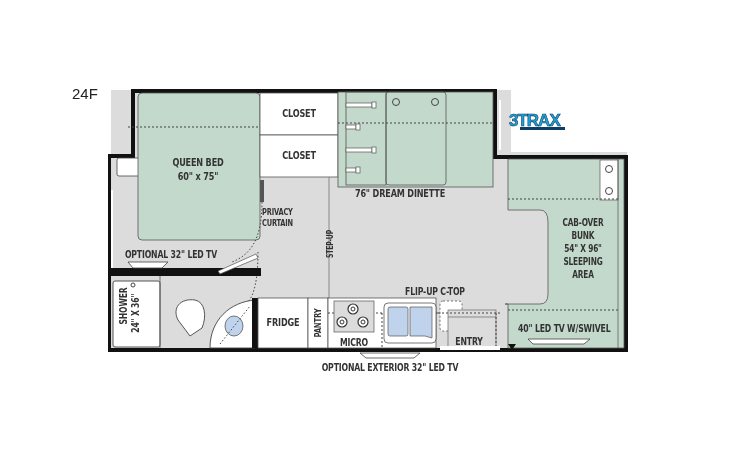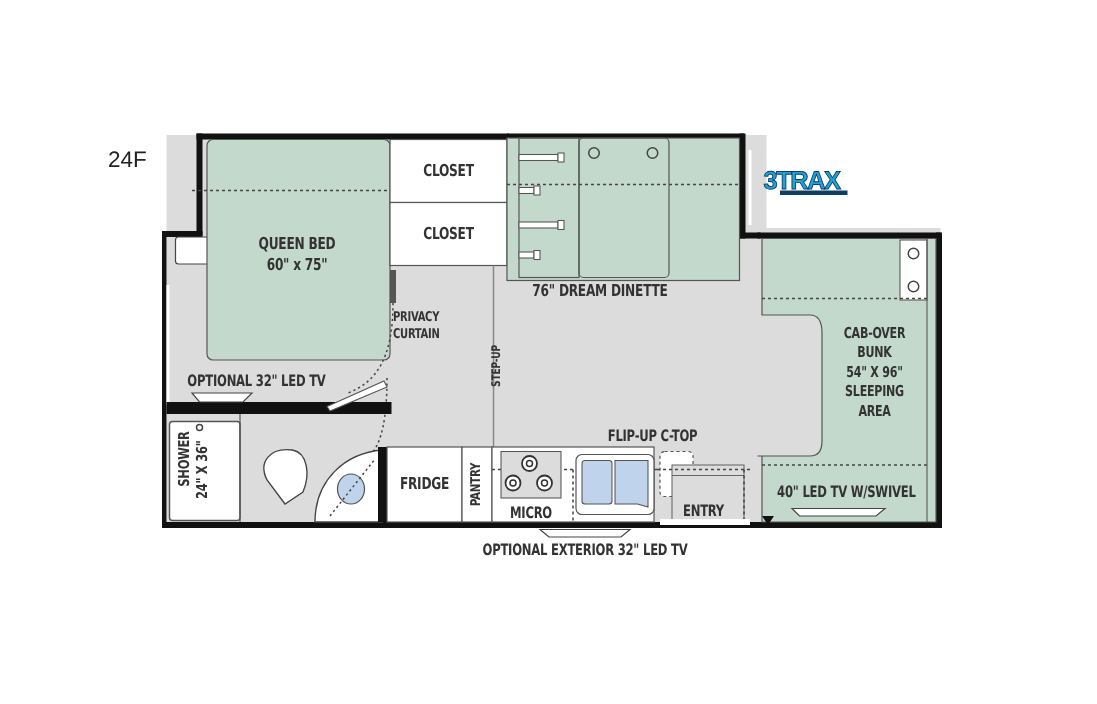--- a/index.html
+++ b/index.html
@@ -1,19 +1,19 @@
 <!DOCTYPE html>
 <html><head>
 <meta charset="utf-8">
 <style>
   html,body{margin:0;padding:0;background:#ffffff;}
   body{width:731px;height:469px;position:relative;overflow:hidden;font-family:"Liberation Sans",sans-serif;}
   .abs{position:absolute;}
   .lbl{position:absolute;font-family:"DejaVu Sans Condensed","Liberation Sans",sans-serif;font-weight:bold;color:#333;font-size:10px;line-height:12px;text-align:center;white-space:nowrap;letter-spacing:-0.2px;transform:scaleX(0.82);transform-origin:center;}
-  .model{position:absolute;left:72px;top:98px;font-size:15px;color:#222;font-family:"Liberation Sans",sans-serif;}
+  .model{position:absolute;left:72px;top:85px;font-size:15px;color:#222;font-family:"Liberation Sans",sans-serif;}
   svg text{font-family:"Liberation Sans",sans-serif;font-weight:bold;}
 </style>
 </head>
 <body>
 
 <div class="model">24F</div>
 
 <svg class="abs" style="left:0;top:0" width="731" height="469">
 
   <g>

